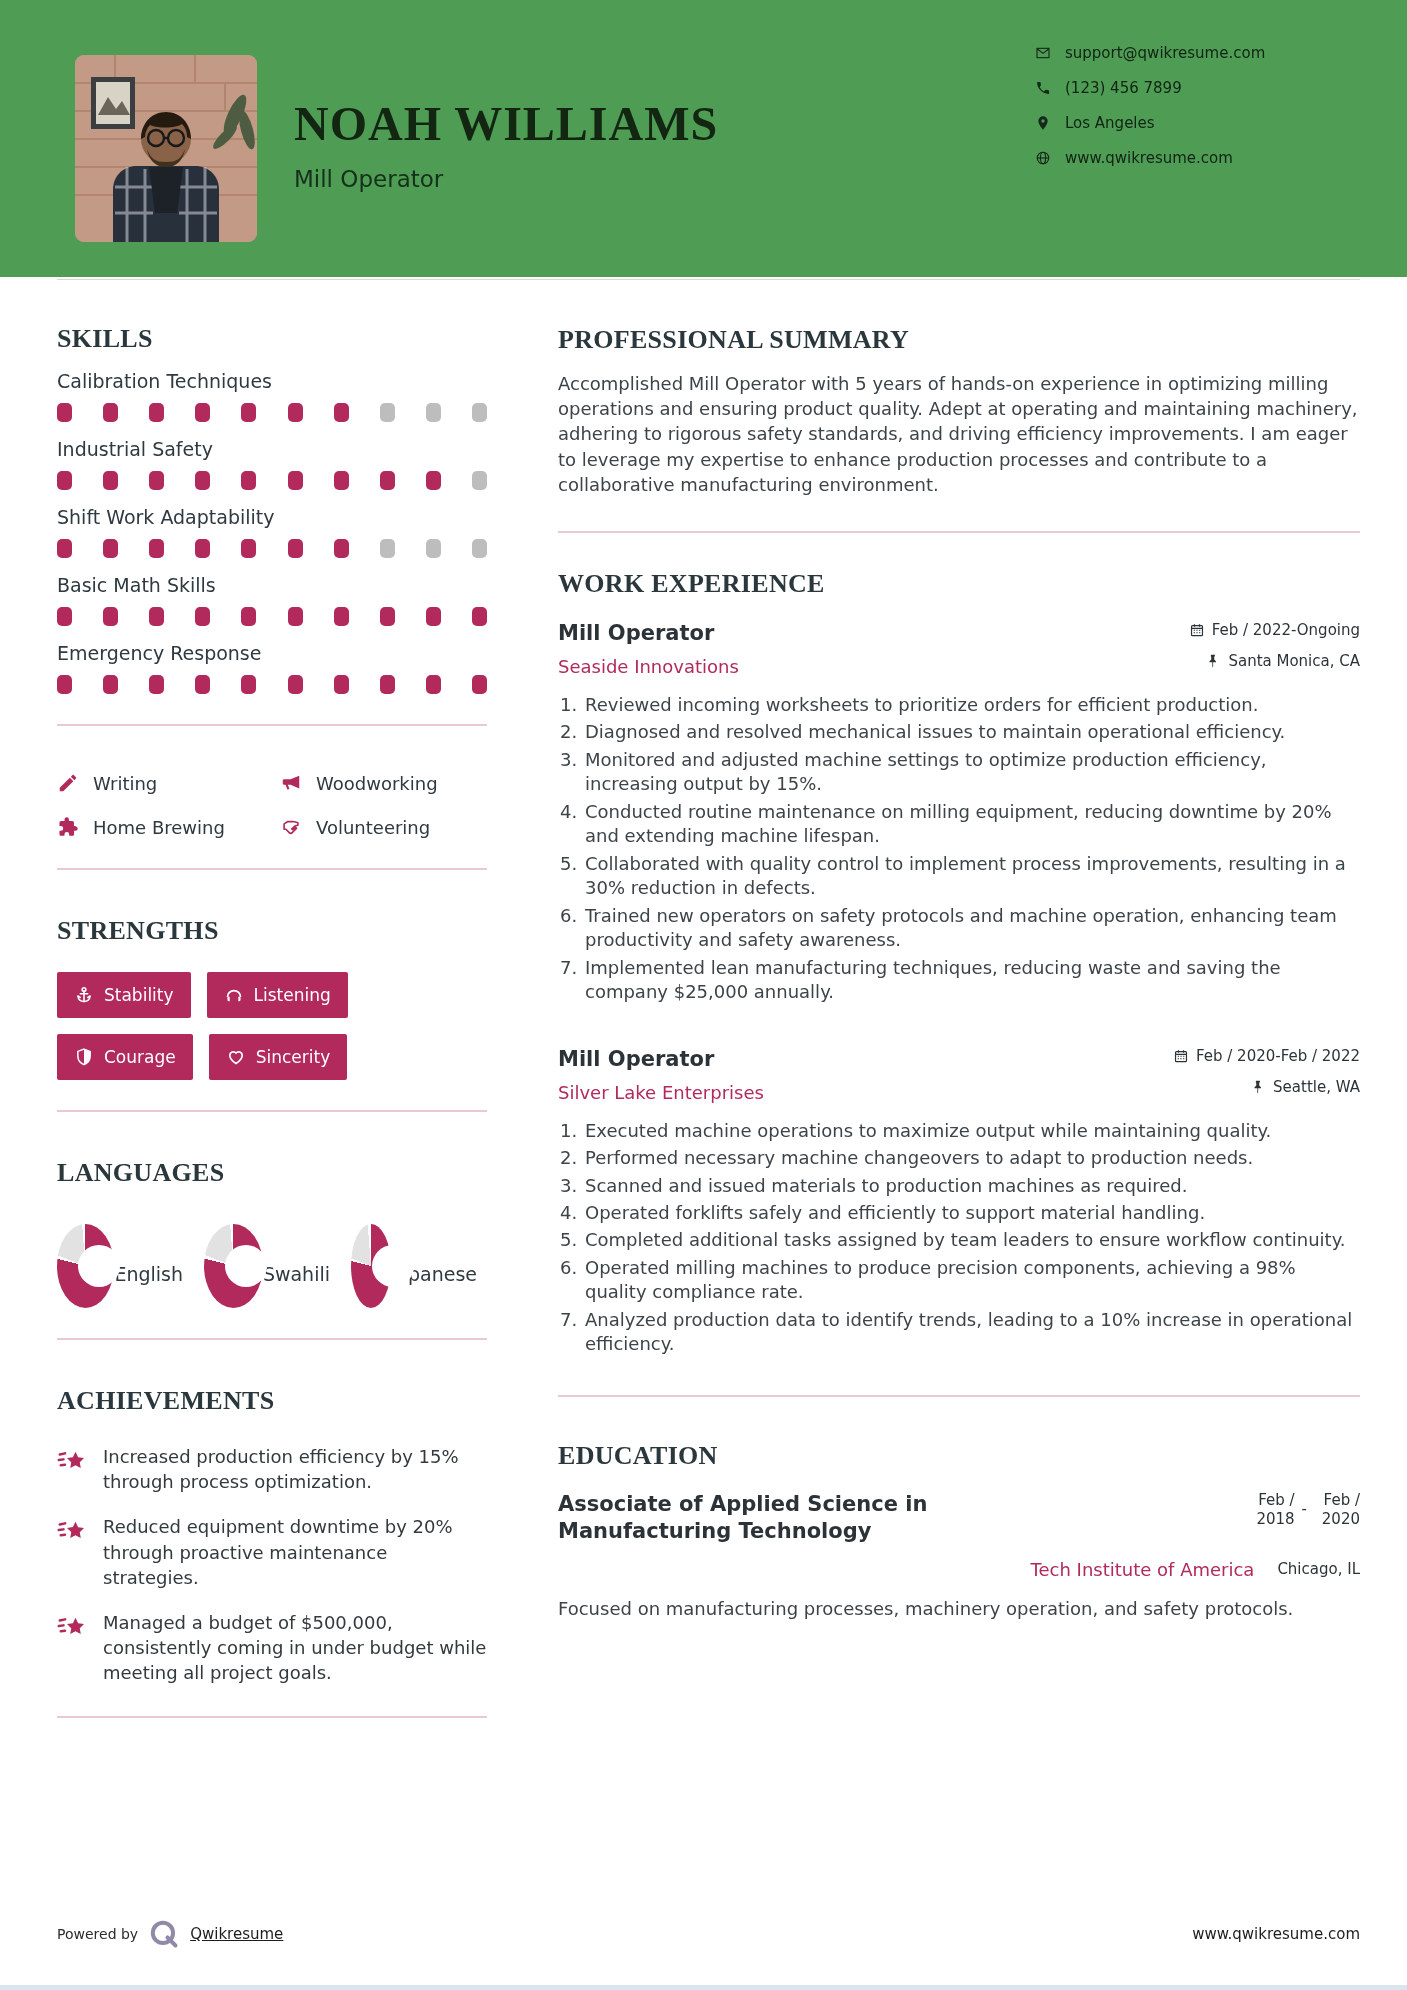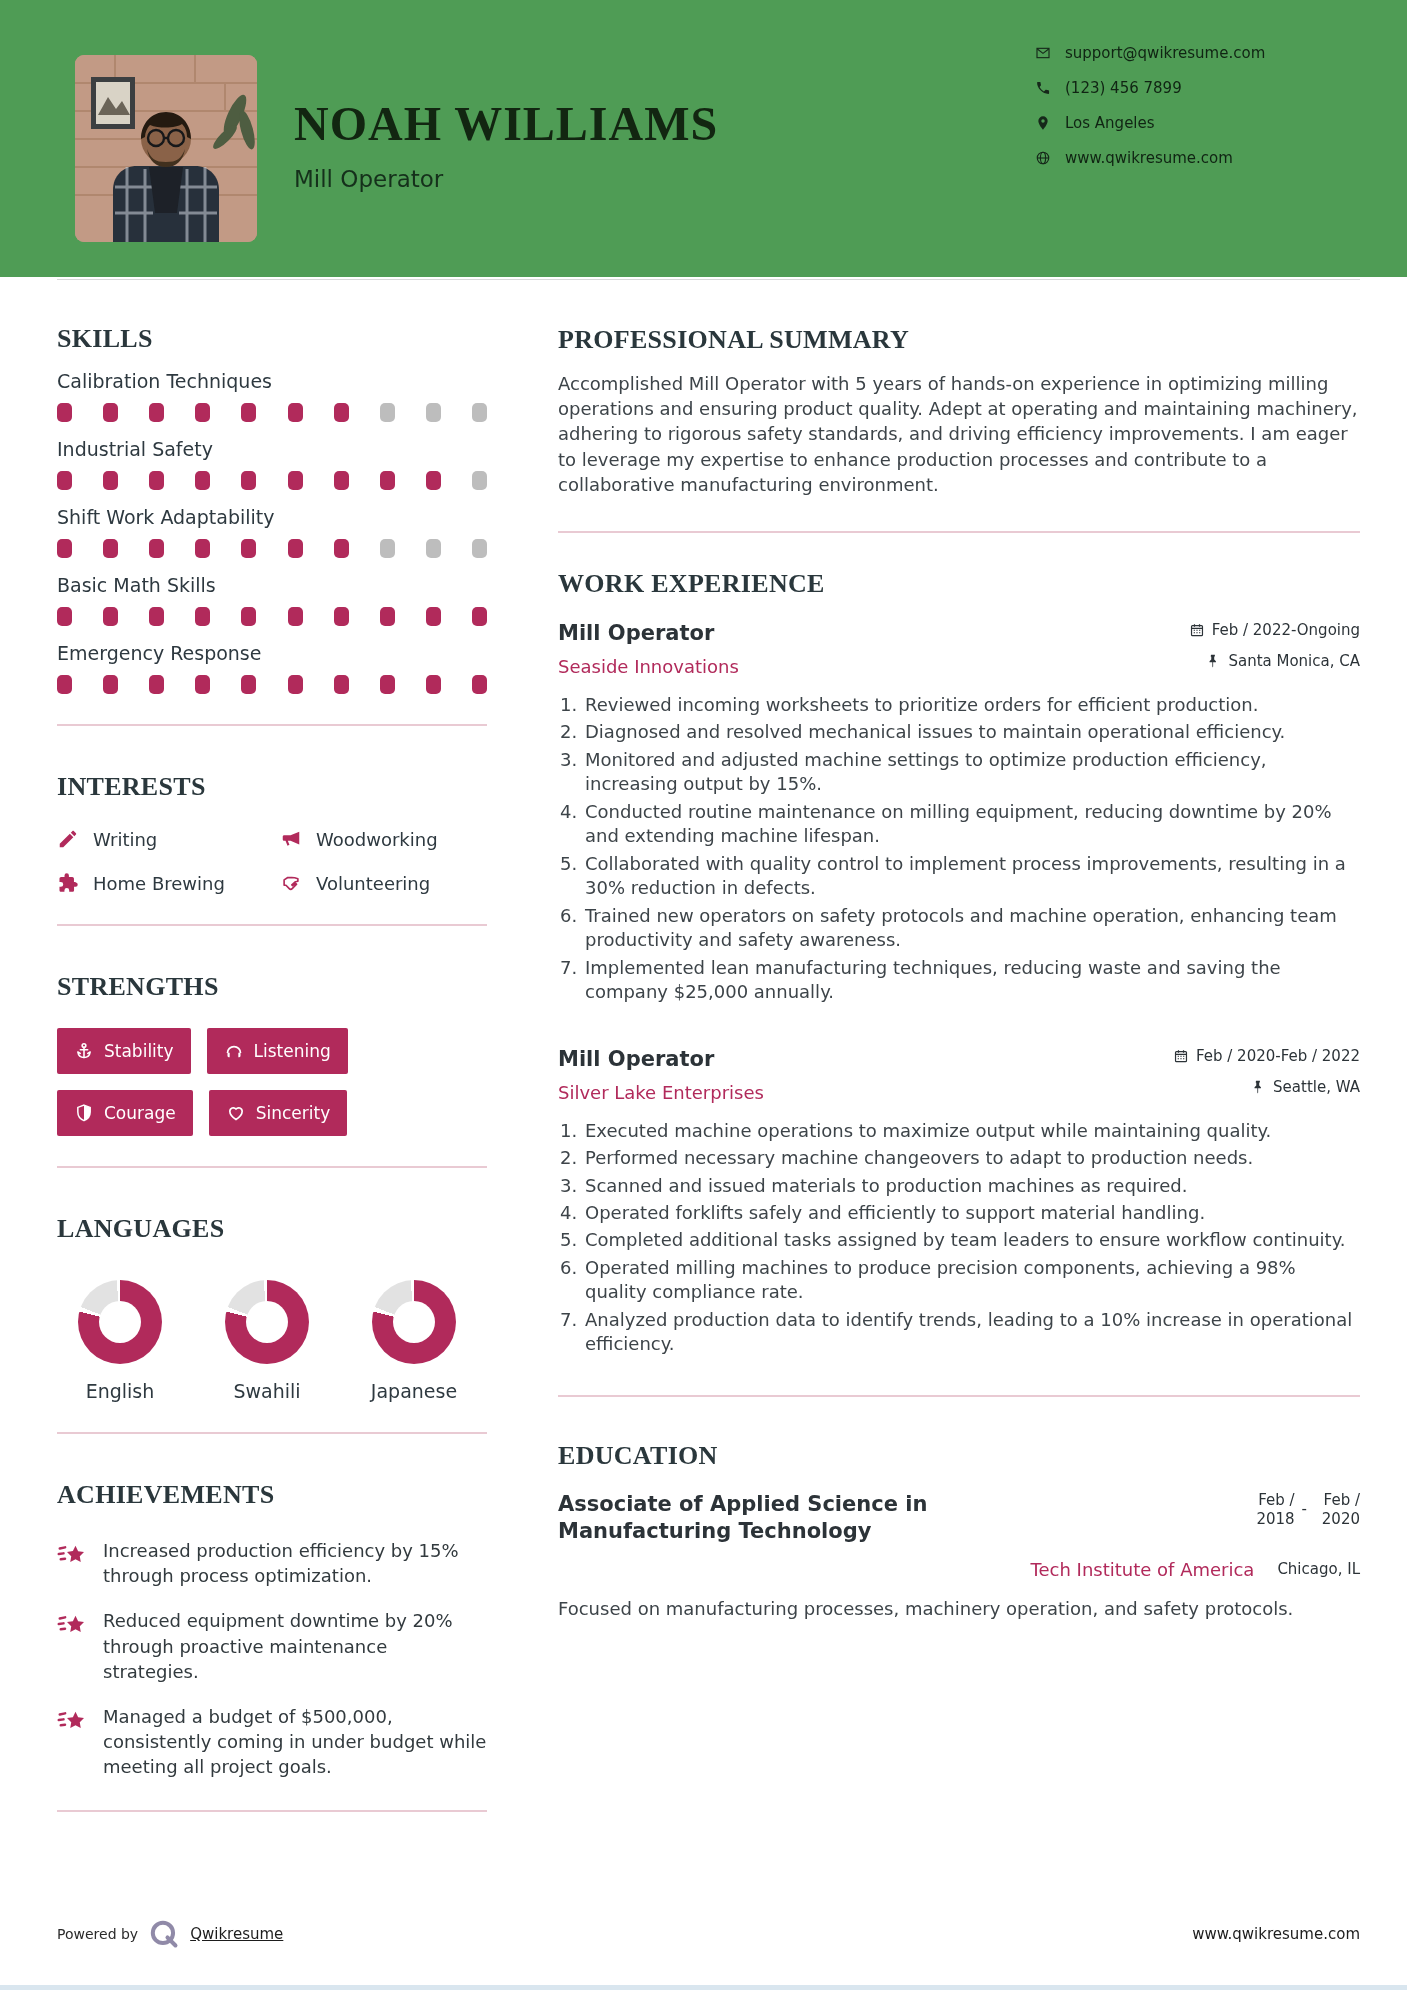--- a/index.html
+++ b/index.html
@@ -49,21 +49,21 @@
   .interest .icon{color:var(--crimson)}
 
   
   .badges{display:flex;flex-wrap:wrap;gap:16px;margin-top:26px;width:360px}
   .badge{display:inline-flex;align-items:center;gap:10px;background:var(--crimson);color:#fff;
          font-size:17px;padding:13px 17px;border-radius:2px}
   .badge .icon{color:#fff}
 
   
   .langs{display:flex;justify-content:space-between;margin-top:36px;width:420px}
-  .lang{width:126px;display:flex;flex-direction:column;align-items:center}
+  .lang{width:126px;display:flex;flex-direction:row;align-items:center}
   .donut{width:84px;height:84px;border-radius:50%;position:relative}
   .donut::after{content:"";position:absolute;left:21px;top:21px;width:42px;height:42px;border-radius:50%;background:#fff}
   .lang-label{margin-top:16px;font-size:19px;color:#2e3940}
 
   
   .ach-list{margin-top:28px}
   .ach{display:flex;gap:16px;margin-bottom:20px}
   .ach .icon{flex:none;margin-top:2px;color:var(--crimson)}
   .ach-text{font-size:18px;line-height:1.4;color:#323a3e}
 
@@ -279,21 +279,20 @@
               <span class="dot on"></span>
               <span class="dot on"></span>
               <span class="dot on"></span>
               <span class="dot on"></span>
               <span class="dot on"></span>
             </div>
           </div>
         </div>
       <hr class="divider">
 
-      <div class="sec-heading">INTERESTS</div>
       <div id="interests" class="interests-grid">
           <div class="interest">
             <span class="icon i22">
               <svg viewBox="0 0 24 24" fill="currentColor" xmlns="http://www.w3.org/2000/svg">
                 <path d="M3 17.2V21h3.8L17.8 10 14 6.2 3 17.2zM20.7 7.1c.4-.4.4-1 0-1.4l-2.4-2.4c-.4-.4-1-.4-1.4 0l-1.8 1.8 3.8 3.8 1.8-1.8z"></path>
               </svg>
             </span>
             <span>Writing</span>
           </div>
           <div class="interest">

